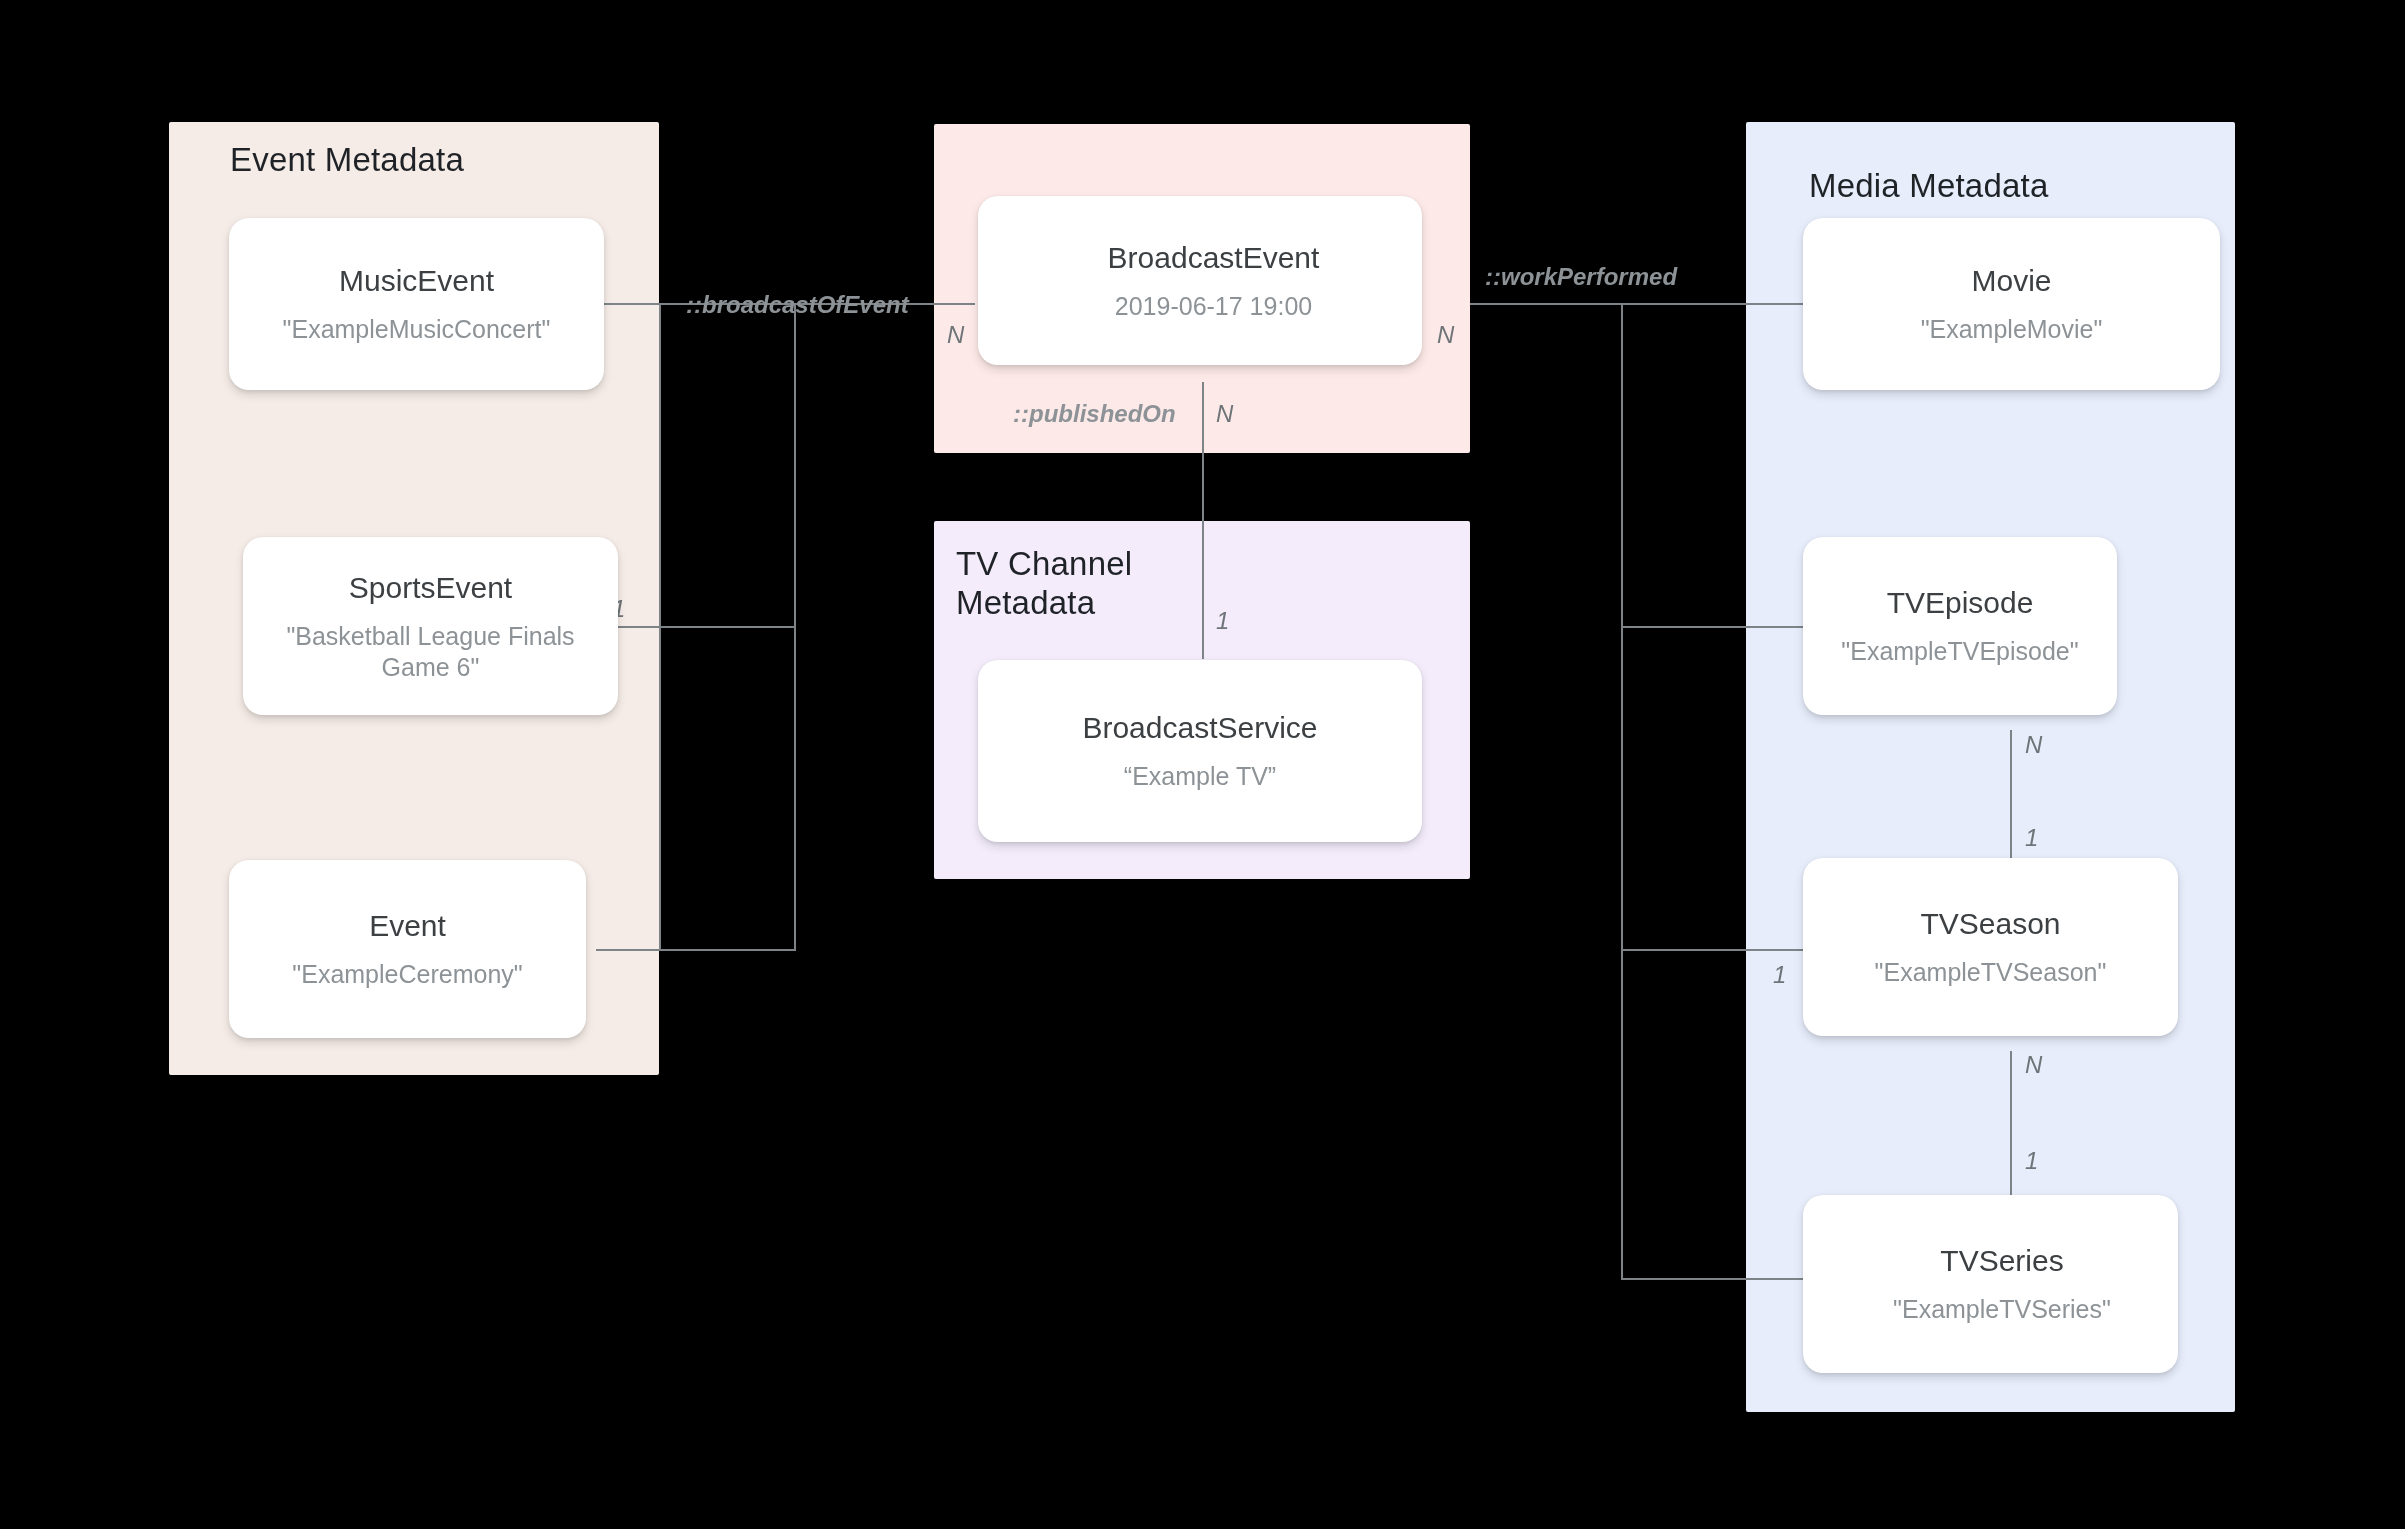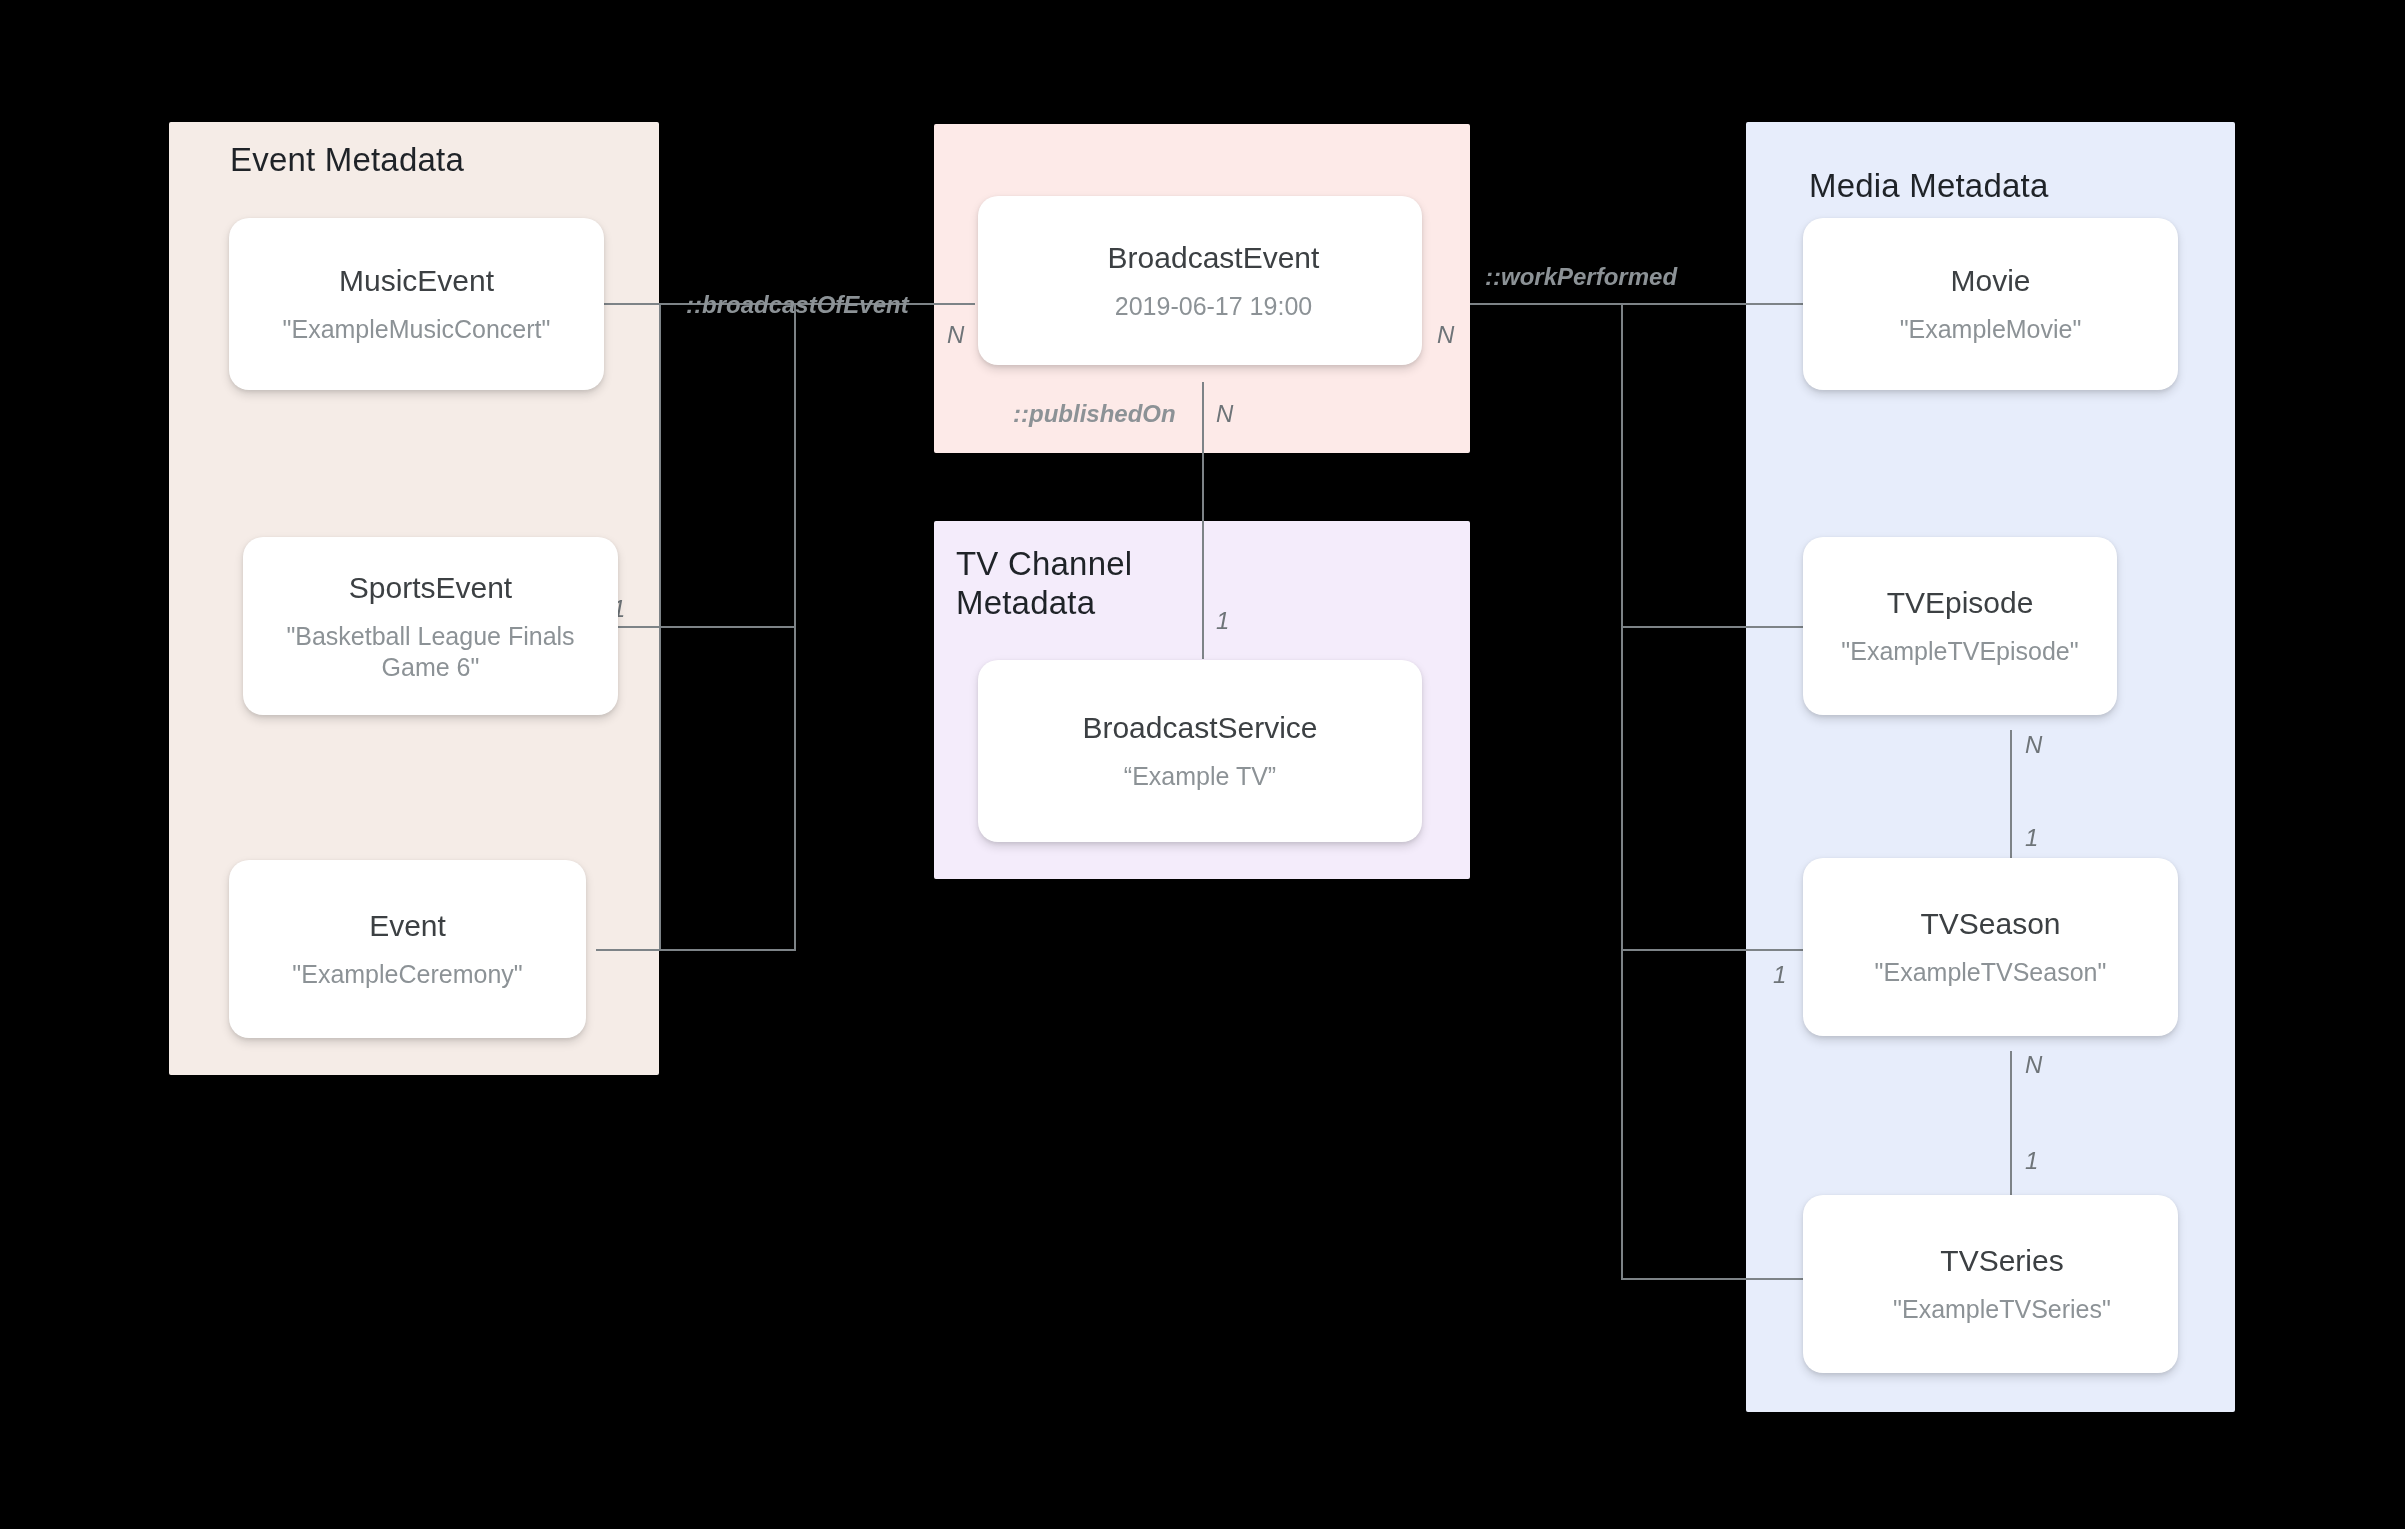--- a/index.html
+++ b/index.html
@@ -161,21 +161,21 @@
   <div class="node" style="left:978px; top:196px; width:444px; height:169px;padding-left:44px;">
     <div class="node-title">BroadcastEvent</div>
     <div class="node-sub">2019-06-17 19:00</div>
   </div>
 
   <div class="node" style="left:978px; top:660px; width:444px; height:182px;">
     <div class="node-title">BroadcastService</div>
     <div class="node-sub">“Example TV”</div>
   </div>
 
-  <div class="node" style="left:1803px; top:218px; width:375px; height:172px;">
+  <div class="node" style="left:1803px; top:218px; width:417px; height:172px;">
     <div class="node-title">Movie</div>
     <div class="node-sub">"ExampleMovie"</div>
   </div>
 
   <div class="node" style="left:1803px; top:537px; width:314px; height:178px;">
     <div class="node-title">TVEpisode</div>
     <div class="node-sub">"ExampleTVEpisode"</div>
   </div>
 
   <div class="node" style="left:1803px; top:858px; width:375px; height:178px;">

